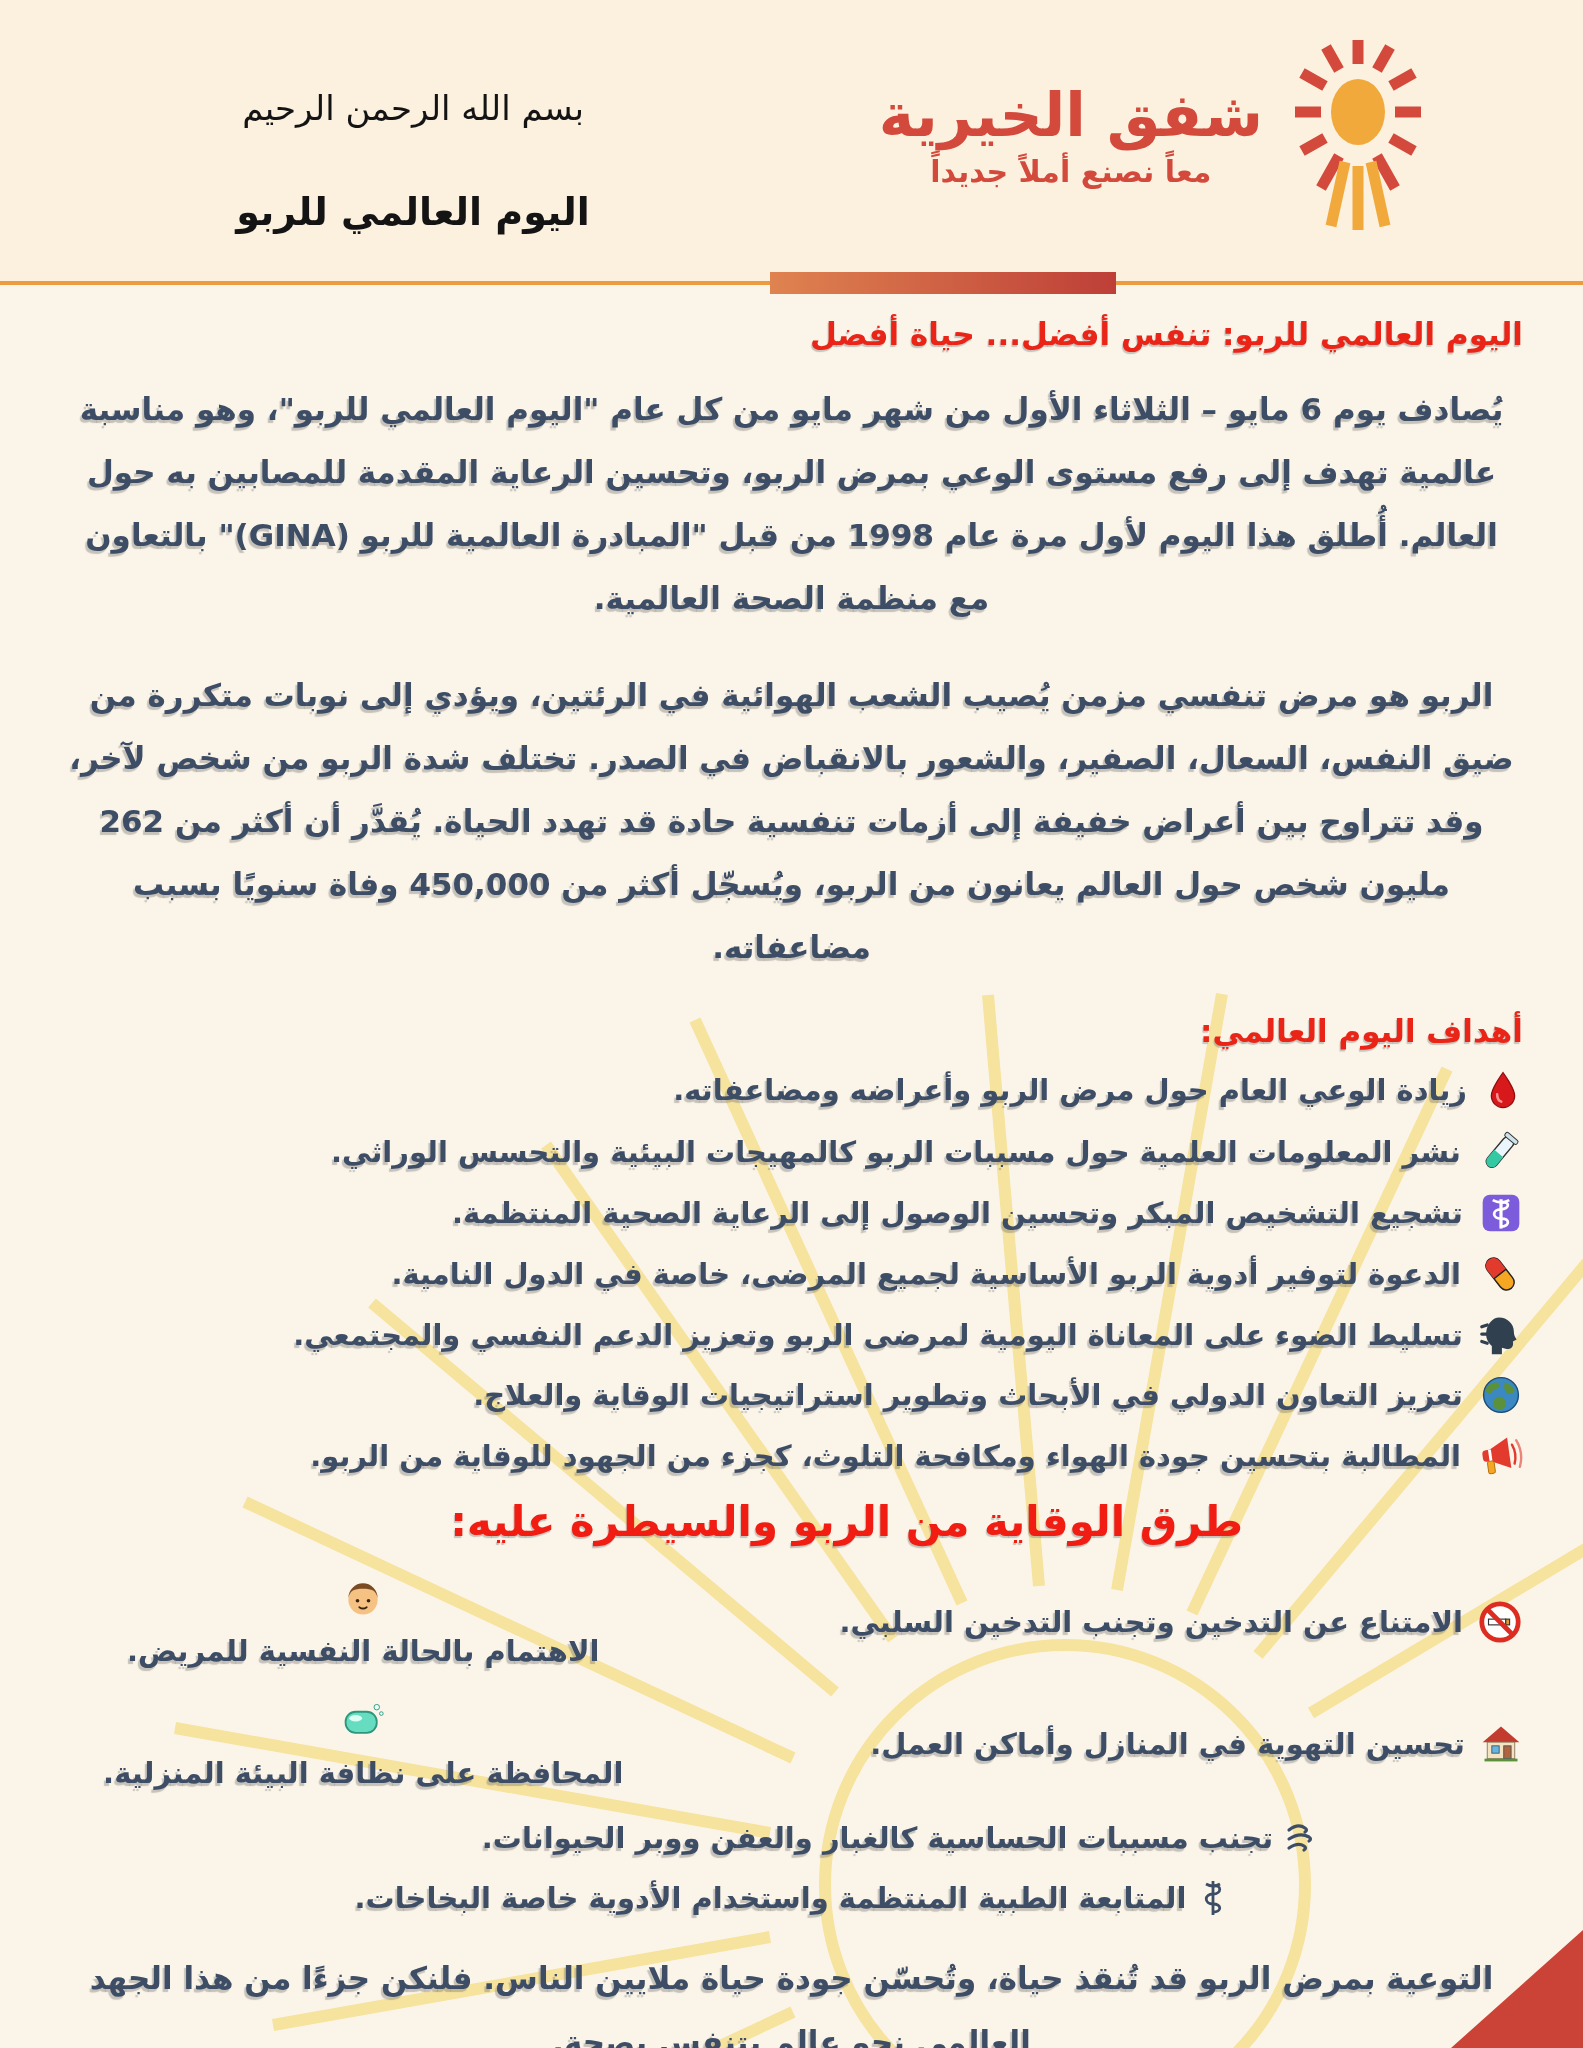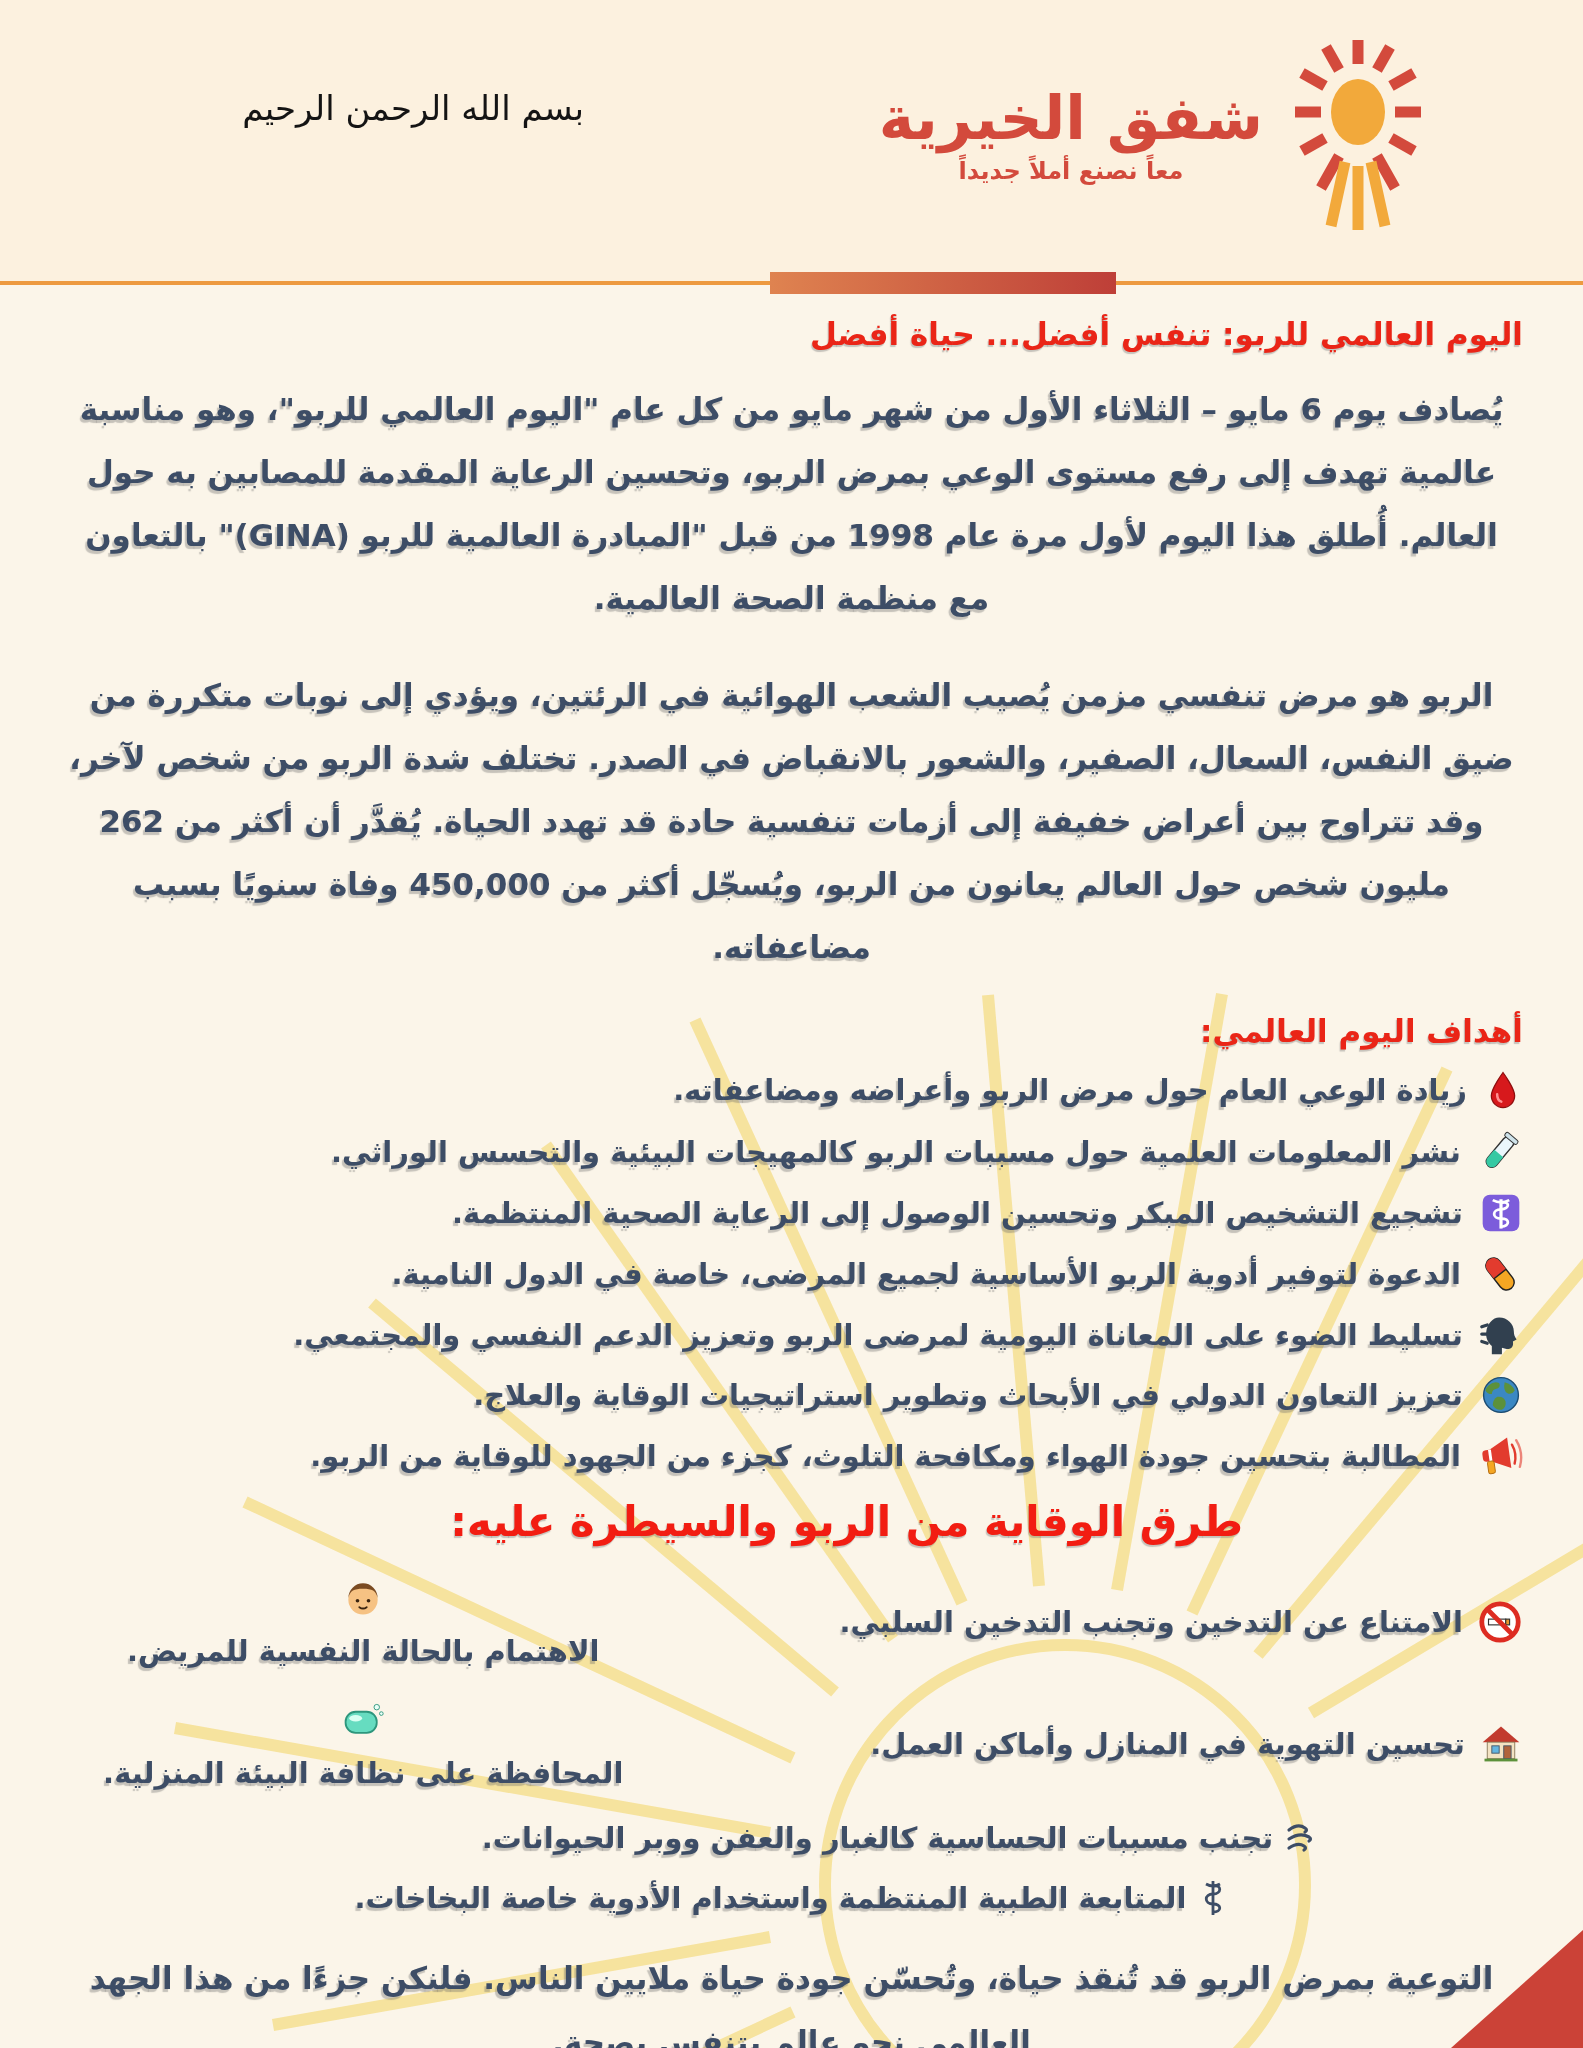--- a/index.html
+++ b/index.html
@@ -11,21 +11,21 @@
   .header-band{position:absolute;top:0;left:0;right:0;height:283px;background:#fcf1df;}
   .watermark{position:absolute;left:120px;top:790px;z-index:0;pointer-events:none;opacity:.85;}
   .corner-triangle{
     position:absolute;right:0;bottom:0;width:132px;height:118px;background:#cb4237;
     clip-path:polygon(100% 0,100% 100%,0 100%);z-index:1;
   }
   
   .logo{position:absolute;top:40px;right:150px;display:flex;gap:20px;align-items:center;z-index:2;}
   .logo-text{text-align:right;}
   .logo-name{font-size:60px;font-weight:bold;color:#d34a3c;line-height:1.1;}
-  .logo-tagline{font-size:24px;font-weight:bold;color:#d34a3c;margin-top:6px;text-align:center;}
+  .logo-tagline{font-size:30px;font-weight:bold;color:#d34a3c;margin-top:6px;text-align:center;}
   .basmala{position:absolute;top:88px;right:930px;width:480px;text-align:center;
     font-size:34px;color:#141414;z-index:2;}
   .doc-title{position:absolute;top:190px;right:930px;width:480px;text-align:center;
     font-size:38px;font-weight:bold;color:#141414;z-index:2;}
   .divider-thin{position:absolute;top:281px;left:0;right:0;height:4px;background:#ed9a40;z-index:2;}
   .divider-bar{position:absolute;top:272px;left:770px;width:346px;height:22px;z-index:3;
     background:linear-gradient(90deg,#df8350,#be3f38);}
   
   .content{position:absolute;top:306px;right:60px;left:60px;z-index:2;}
   .red-heading{font-size:31px;font-weight:bold;color:#ea2517;text-align:right;margin:10px 0 26px;
@@ -104,20 +104,21 @@
         <line x1="88" y1="122" x2="102" y2="186"></line>
       </g>
       <ellipse cx="75" cy="72" rx="27" ry="33" fill="#f2a93b"></ellipse>
     </svg>
     <div class="logo-text">
       <div class="logo-name">شفق الخيرية</div>
       <div class="logo-tagline">معاً نصنع أملاً جديداً</div>
     </div>
   </div>
   <div class="basmala">بسم الله الرحمن الرحيم</div>
+  <div class="doc-title">اليوم العالمي للربو</div>
   <div class="divider-thin"></div>
   <div class="divider-bar"></div>
 
   <div class="content">
     <h2 class="red-heading">اليوم العالمي للربو: تنفس أفضل... حياة أفضل</h2>
     <p class="para">يُصادف يوم 6 مايو – الثلاثاء الأول من شهر مايو من كل عام "اليوم العالمي للربو"، وهو مناسبة عالمية تهدف إلى رفع مستوى الوعي بمرض الربو، وتحسين الرعاية المقدمة للمصابين به حول العالم. أُطلق هذا اليوم لأول مرة عام 1998 من قبل "المبادرة العالمية للربو (GINA)" بالتعاون مع منظمة الصحة العالمية.</p>
     <p class="para">الربو هو مرض تنفسي مزمن يُصيب الشعب الهوائية في الرئتين، ويؤدي إلى نوبات متكررة من ضيق النفس، السعال، الصفير، والشعور بالانقباض في الصدر. تختلف شدة الربو من شخص لآخر، وقد تتراوح بين أعراض خفيفة إلى أزمات تنفسية حادة قد تهدد الحياة. يُقدَّر أن أكثر من 262 مليون شخص حول العالم يعانون من الربو، ويُسجّل أكثر من 450,000 وفاة سنويًا بسبب مضاعفاته.</p>
 
     <h3 class="red-heading goals-h">أهداف اليوم العالمي:</h3>
     <ul class="goals">

